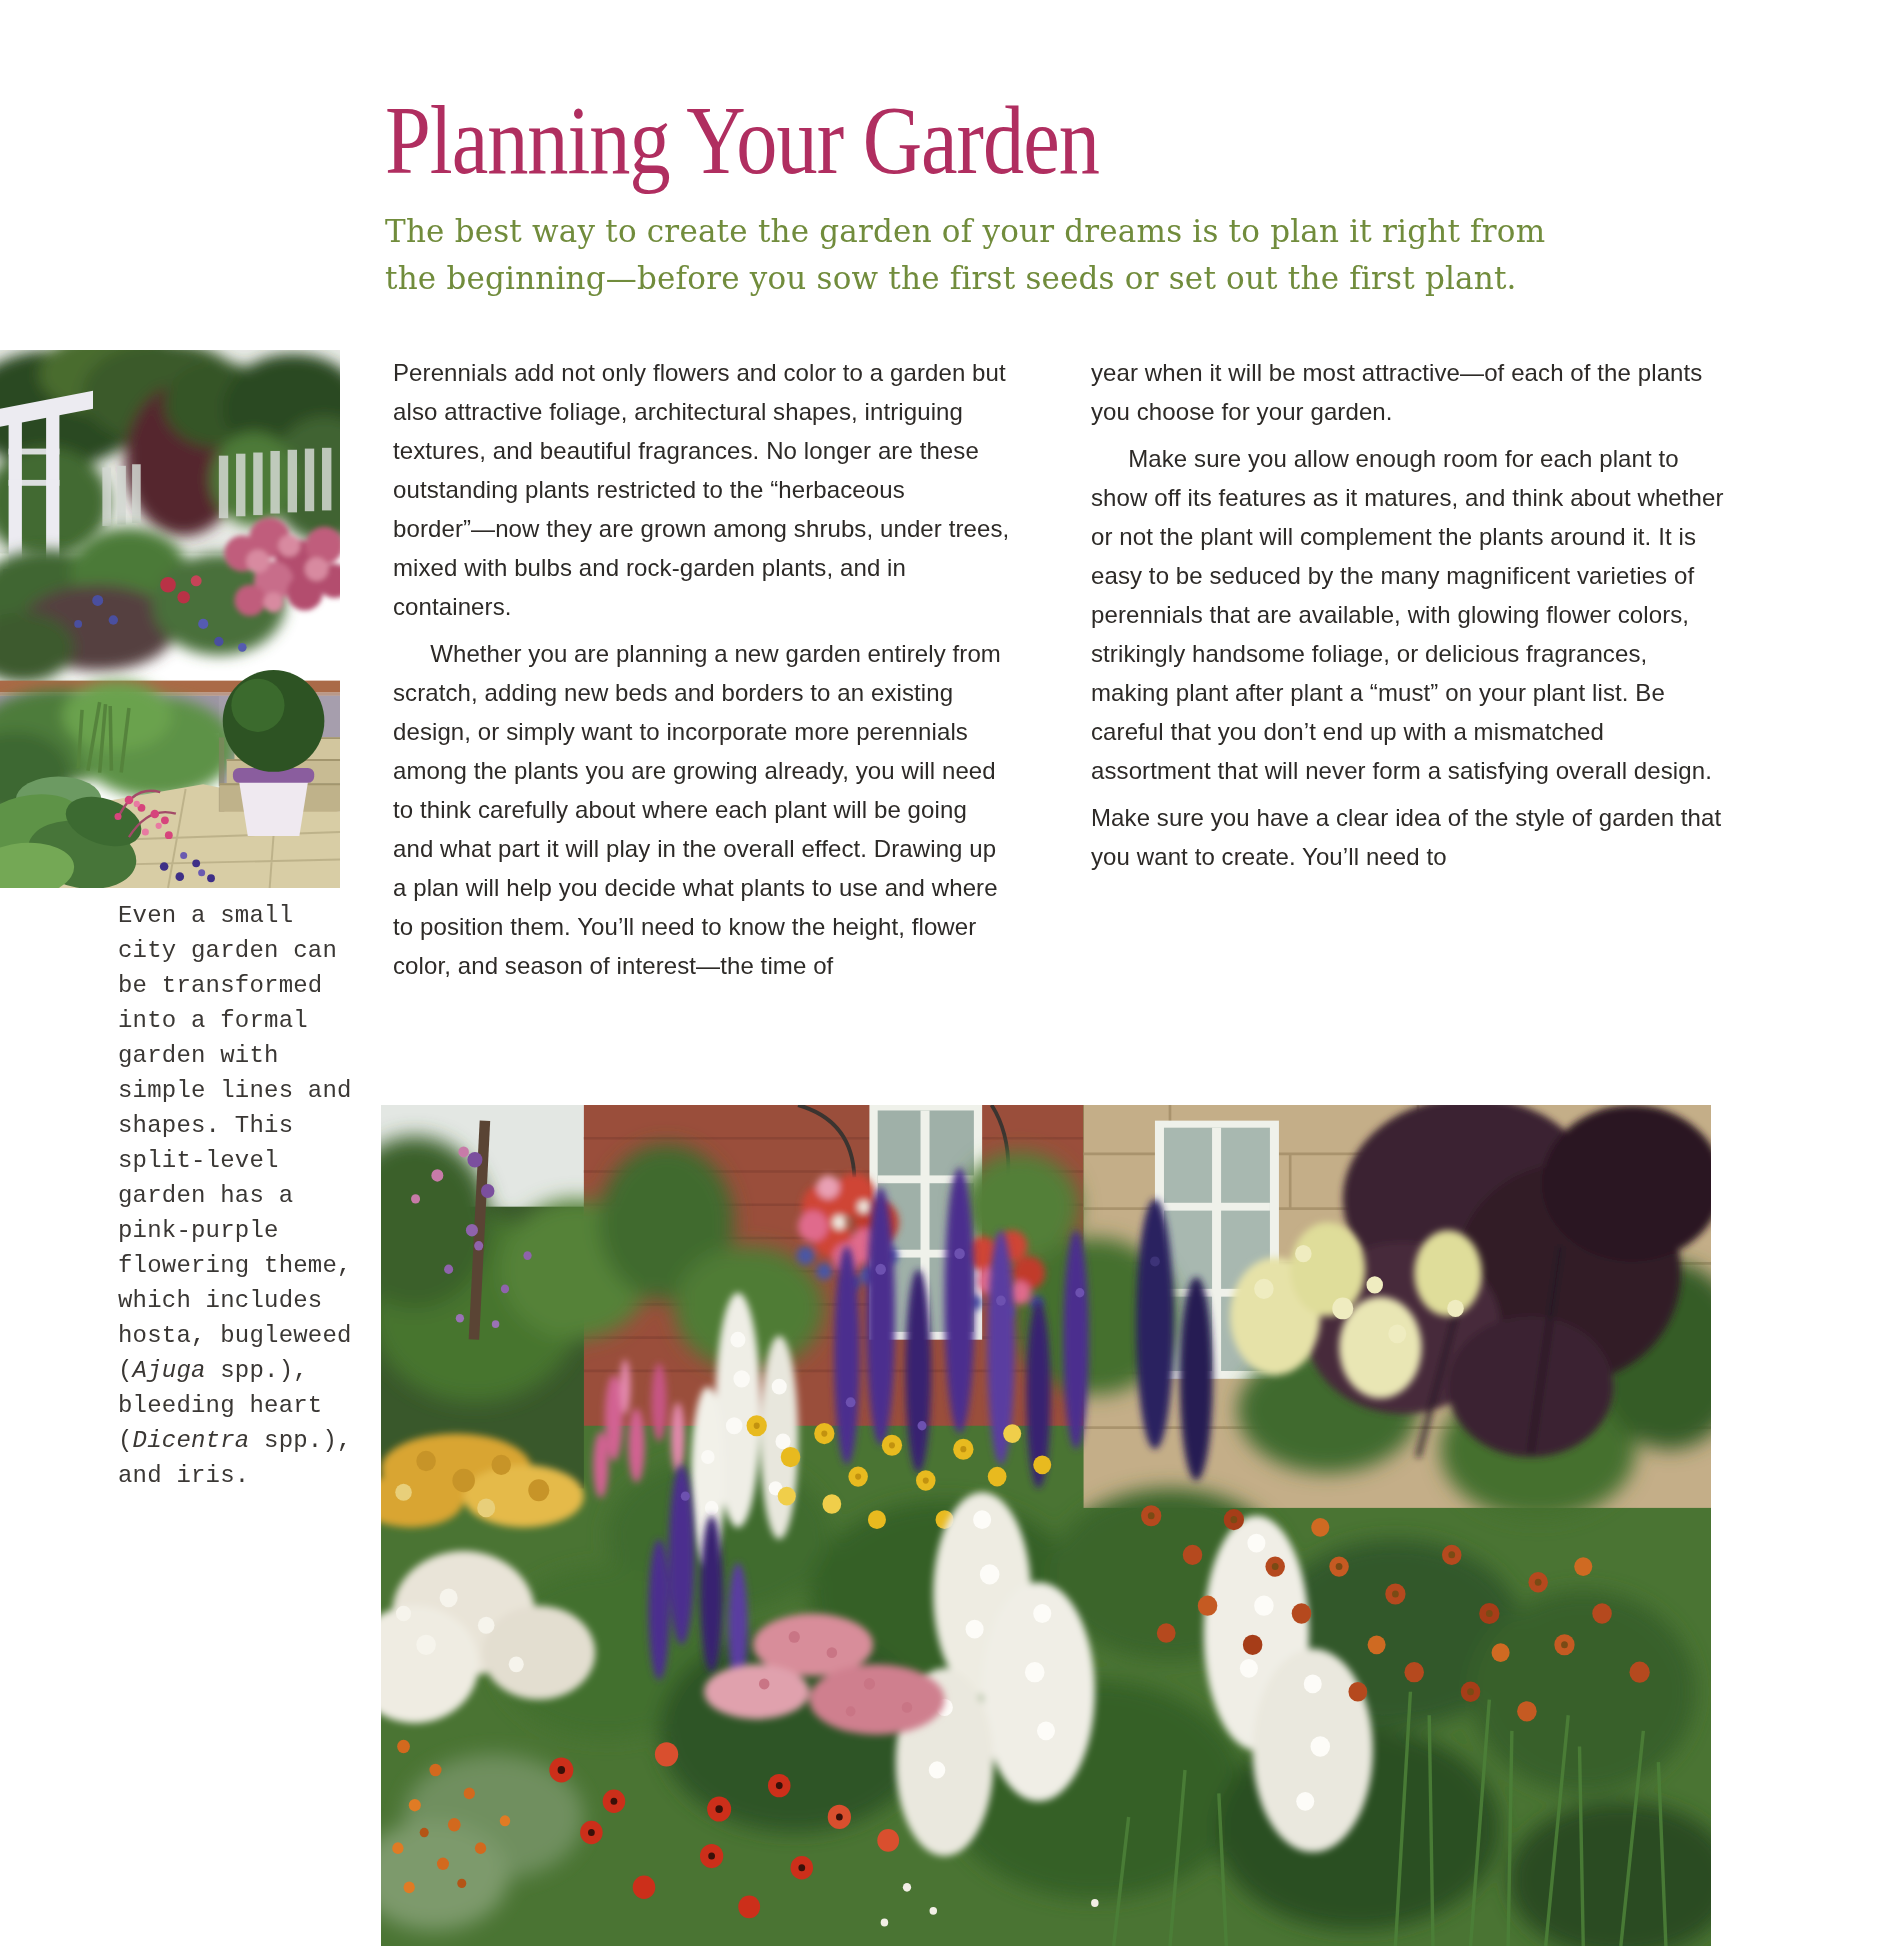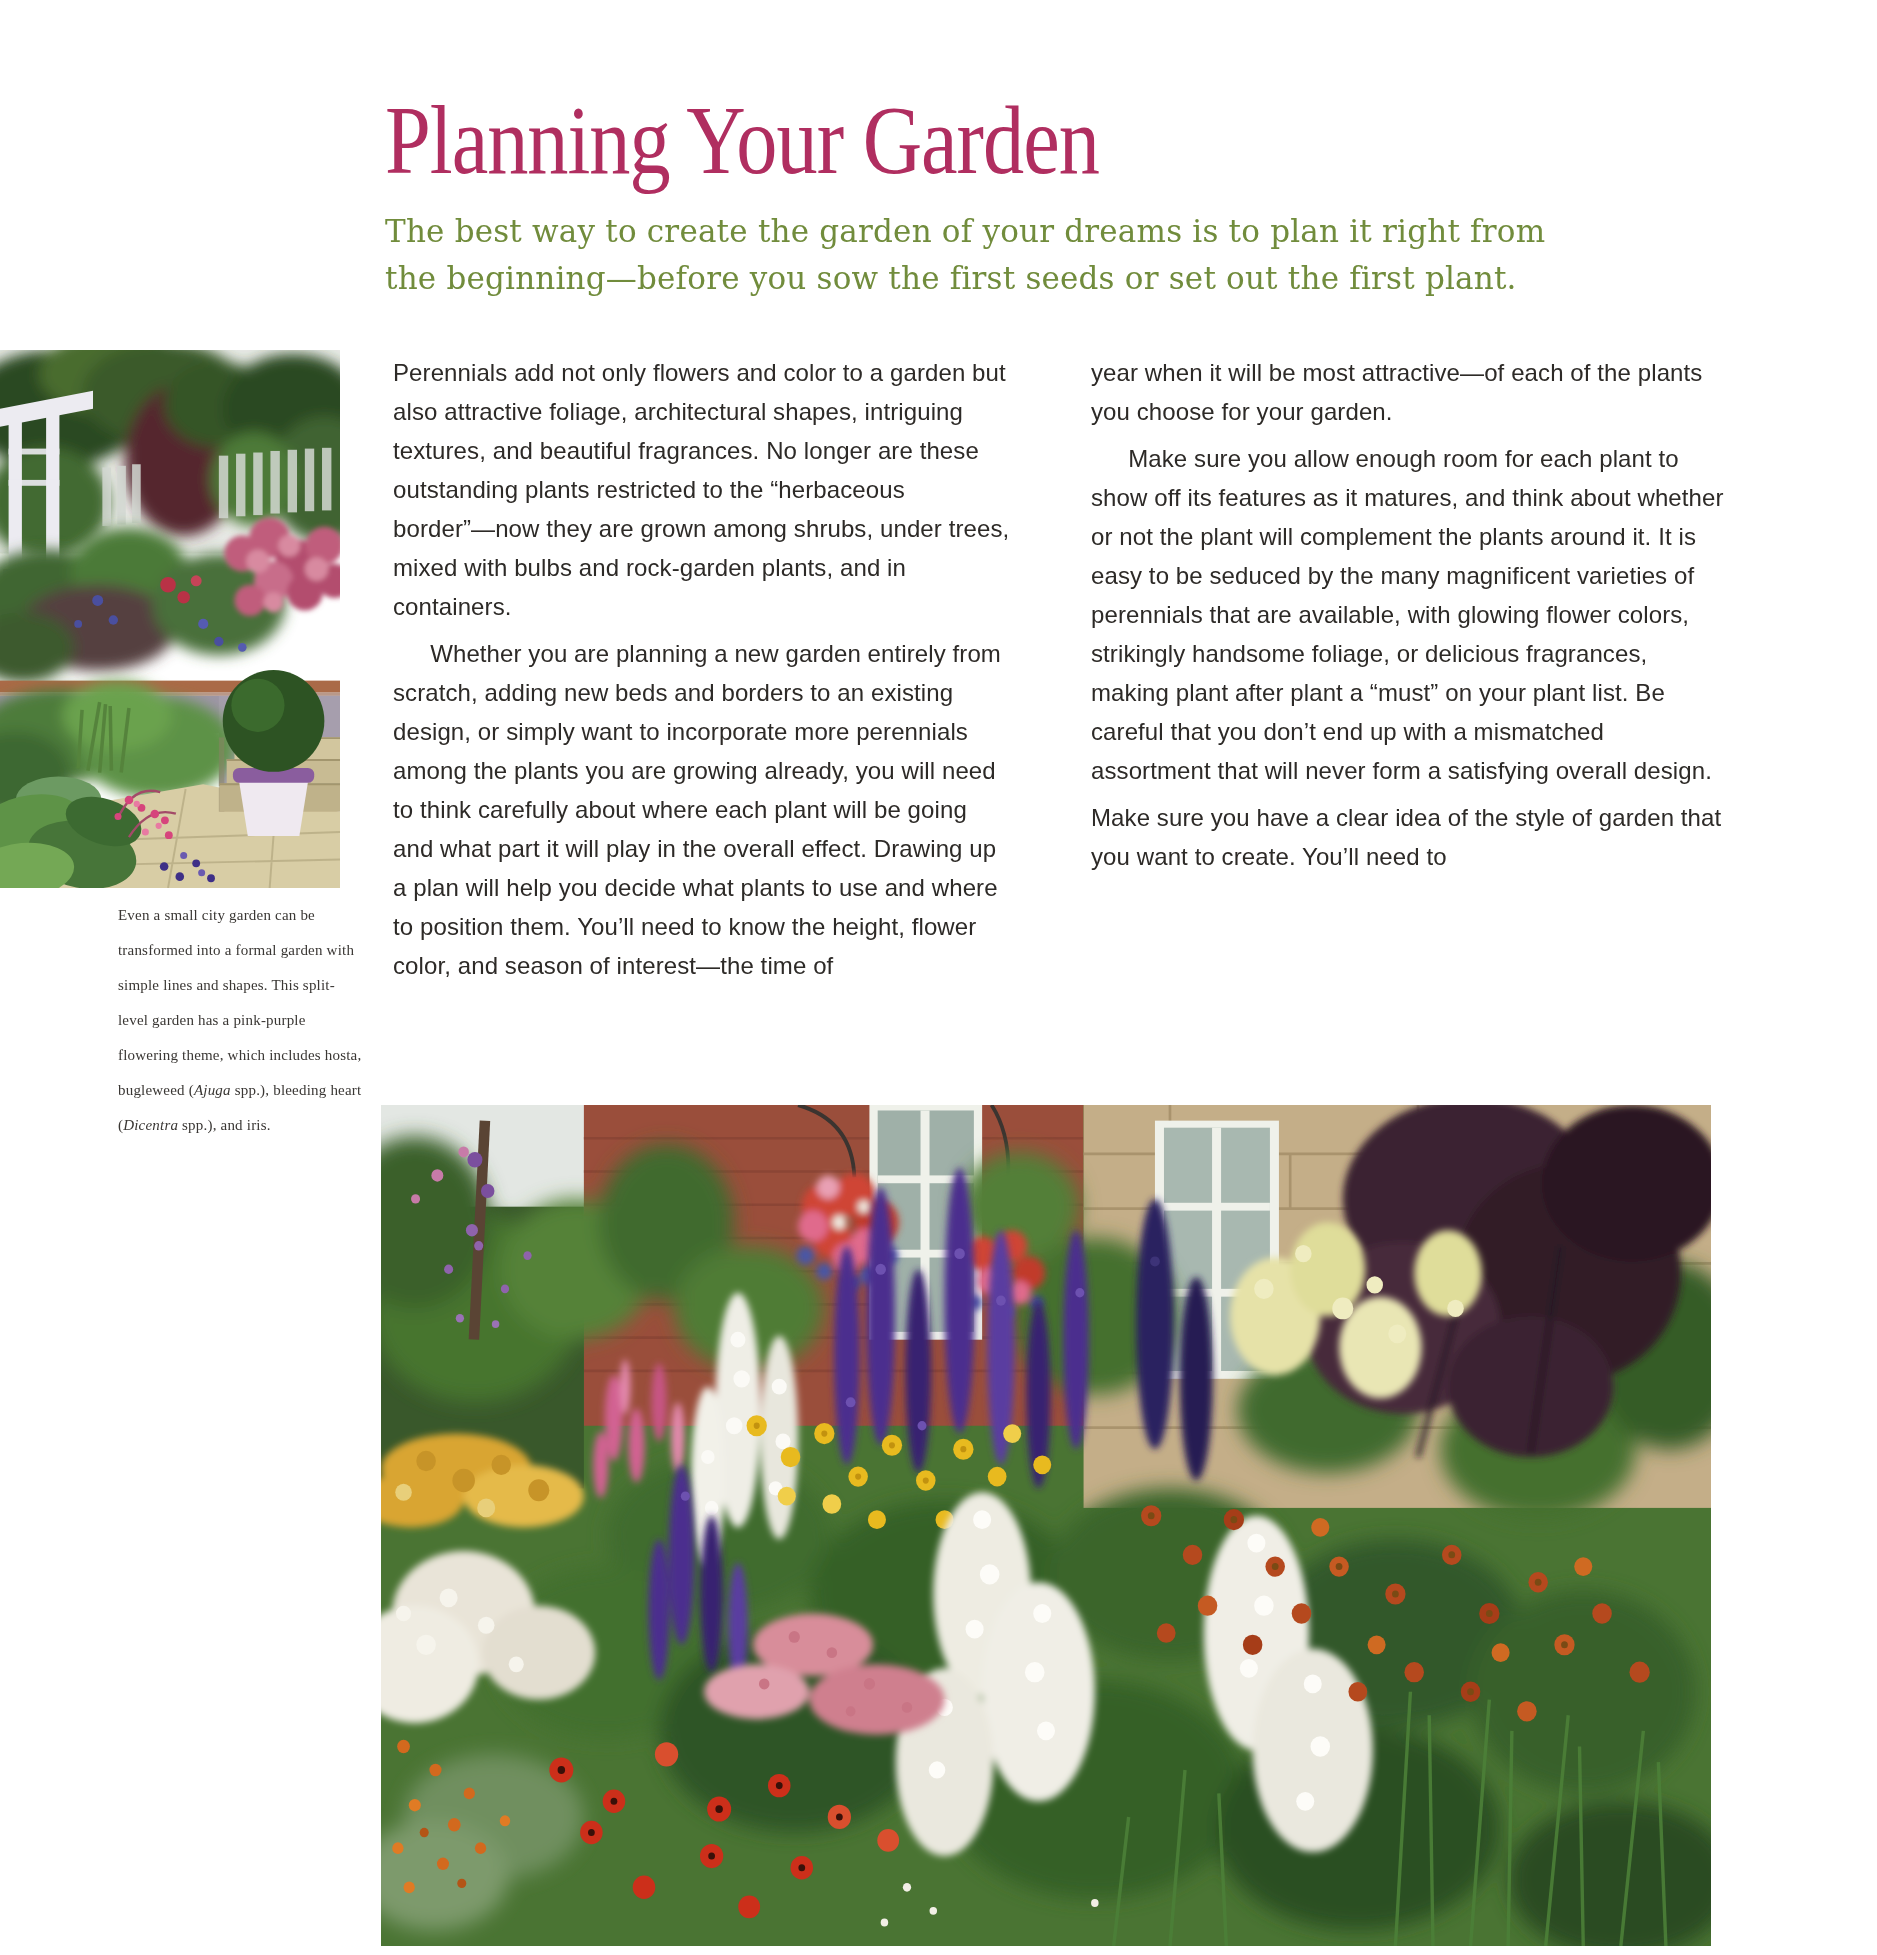--- a/index.html
+++ b/index.html
@@ -38,21 +38,21 @@
   .section-heading{
     margin:29px 0 11px 0;
     font-family:"DejaVu Serif",serif;font-weight:400;
     font-size:39px;line-height:1.15;letter-spacing:1.2px;color:var(--magenta);
   }
   .photo{position:absolute;overflow:hidden}
   .photo svg{display:block;width:100%;height:100%}
   .sidebar-photo{left:0;top:350px;width:340px;height:538px}
   .main-photo{left:381px;top:1105px;width:1330px;height:841px}
   .caption{
-    font-family:Liberation Serif, serif;font-size:15px;line-height:35px;
+    font-family:Liberation Mono, monospace;font-size:24px;line-height:35px;
     color:var(--caption-ink);letter-spacing:0.2px;
   }
   .caption i{font-style:italic}
   .caption-top{position:absolute;left:118px;top:898px;width:246px;text-align:left}
   .caption-bottom{position:absolute;left:109px;top:1598px;width:253px;text-align:right}
 </style>
 </head>
 <body>
 
 <div class="page">

